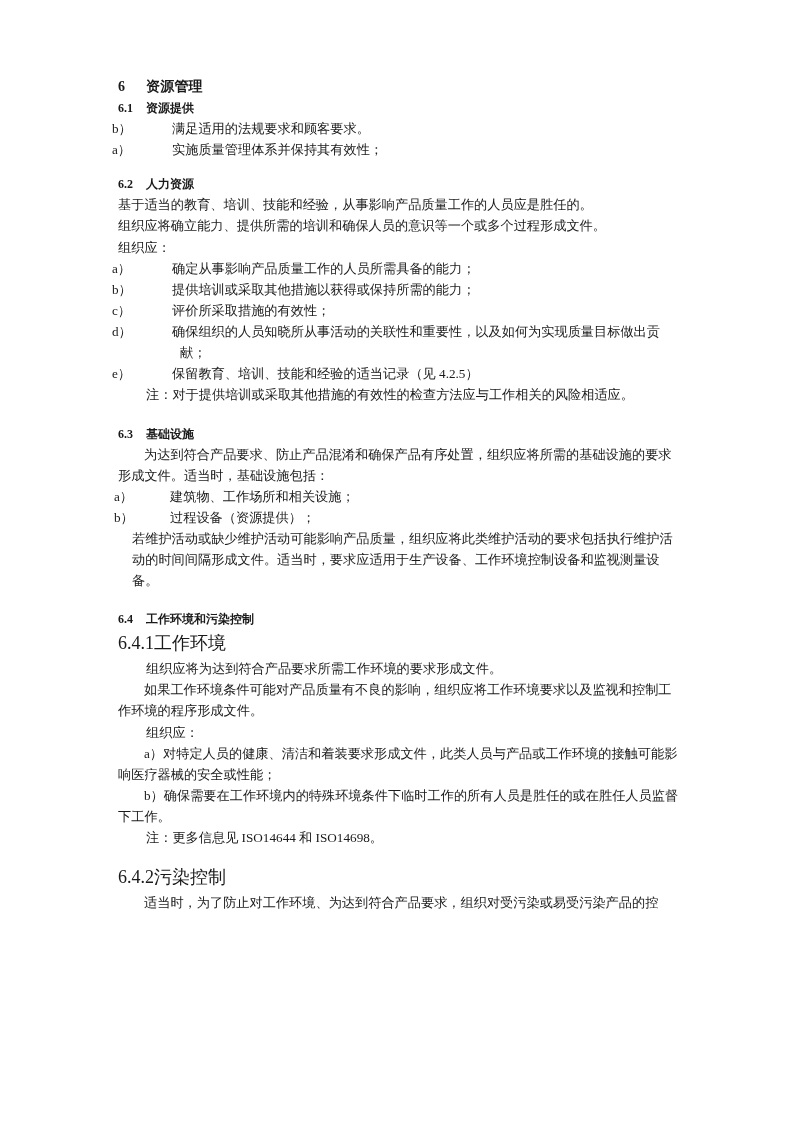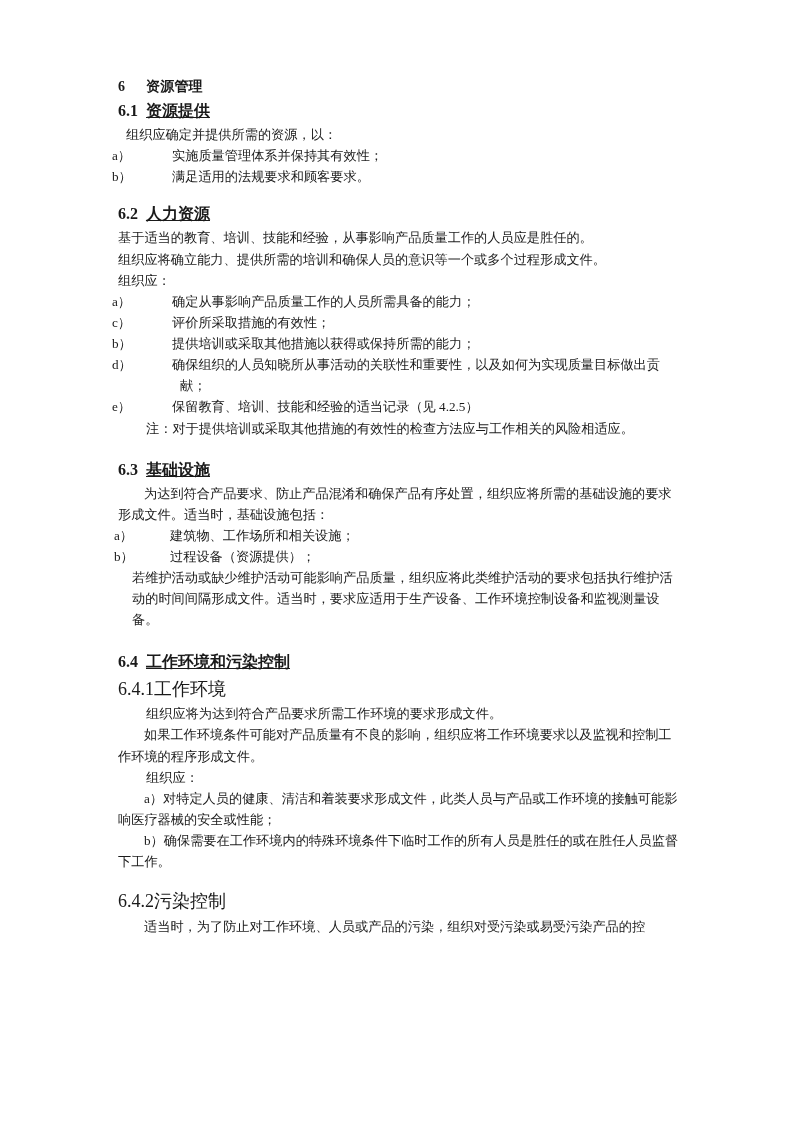--- a/index.html
+++ b/index.html
@@ -27,25 +27,24 @@
     line-height: 1.58;
   }
   h2.sec {
     font-size: 14px;
     font-weight: bold;
     margin: 0 0 2px 0;
     line-height: 1.5;
     letter-spacing: 0.2px;
   }
   h3.subsec {
-    font-size: 16px;
+    font-size: 12px;
     font-weight: bold;
     margin: 0 0 1px 0;
     line-height: 1.5;
-    text-decoration: underline;
   }
   .num {
     display: inline-block;
     min-width: 28px;
   }
   .num-wide {
     display: inline-block;
     min-width: 34px;
   }
   p {
@@ -98,38 +97,37 @@
 <div class="page">
   <div class="doc">
 
     <h2 class="sec">
       <span class="num">6</span><span>资源管理</span>
     </h2>
 
     <h3 class="subsec">
       <span class="num">6.1</span><span>资源提供</span>
     </h3>
-    <p class="indent1">组织应确定并提供所需的资源，以：</p>
     <ul class="list">
+      <li><span class="lbl">b）</span><span>满足适用的法规要求和顾客要求。</span></li>
       <li><span class="lbl">a）</span><span>实施质量管理体系并保持其有效性；</span></li>
-      <li><span class="lbl">b）</span><span>满足适用的法规要求和顾客要求。</span></li>
     </ul>
 
     <div class="gap-md"></div>
 
     <h3 class="subsec">
       <span class="num">6.2</span><span>人力资源</span>
     </h3>
     <p>基于适当的教育、培训、技能和经验，从事影响产品质量工作的人员应是胜任的。</p>
     <p>组织应将确立能力、提供所需的培训和确保人员的意识等一个或多个过程形成文件。</p>
     <p>组织应：</p>
     <ul class="list">
       <li><span class="lbl">a）</span><span>确定从事影响产品质量工作的人员所需具备的能力；</span></li>
+      <li><span class="lbl">b）</span><span>提供培训或采取其他措施以获得或保持所需的能力；</span></li>
       <li><span class="lbl">c）</span><span>评价所采取措施的有效性；</span></li>
-      <li><span class="lbl">b）</span><span>提供培训或采取其他措施以获得或保持所需的能力；</span></li>
       <li><span class="lbl">d）</span><span>确保组织的人员知晓所从事活动的关联性和重要性，以及如何为实现质量目标做出贡献；</span></li>
       <li><span class="lbl">e）</span><span>保留教育、培训、技能和经验的适当记录（见 4.2.5）</span></li>
     </ul>
     <p class="note">注：对于提供培训或采取其他措施的有效性的检查方法应与工作相关的风险相适应。</p>
 
     <div class="gap-lg"></div>
 
     <h3 class="subsec">
       <span class="num">6.3</span><span>基础设施</span>
     </h3>
@@ -147,22 +145,23 @@
     </h3>
 
     <p class="subhead">
       <span class="num-wide">6.4.1</span><span>工作环境</span>
     </p>
     <p class="para-ind">组织应将为达到符合产品要求所需工作环境的要求形成文件。</p>
     <p class="indent-first">如果工作环境条件可能对产品质量有不良的影响，组织应将工作环境要求以及监视和控制工作环境的程序形成文件。</p>
     <p class="para-ind">组织应：</p>
     <p class="indent-first">a）对特定人员的健康、清洁和着装要求形成文件，此类人员与产品或工作环境的接触可能影响医疗器械的安全或性能；</p>
     <p class="indent-first">b）确保需要在工作环境内的特殊环境条件下临时工作的所有人员是胜任的或在胜任人员监督下工作。</p>
+    <p class="note">注：更多信息见 ISO14644 和 ISO14698。</p>
 
     <div class="gap-md"></div>
 
     <p class="subhead">
       <span class="num-wide">6.4.2</span><span>污染控制</span>
     </p>
-    <p class="indent-first">适当时，为了防止对工作环境、人员或产品的污染，组织对受污染或易受污染产品的控</p>
+    <p class="indent-first">适当时，为了防止对工作环境、为达到符合产品要求，组织对受污染或易受污染产品的控</p>
 
   </div>
 </div>
 
 </body></html>

